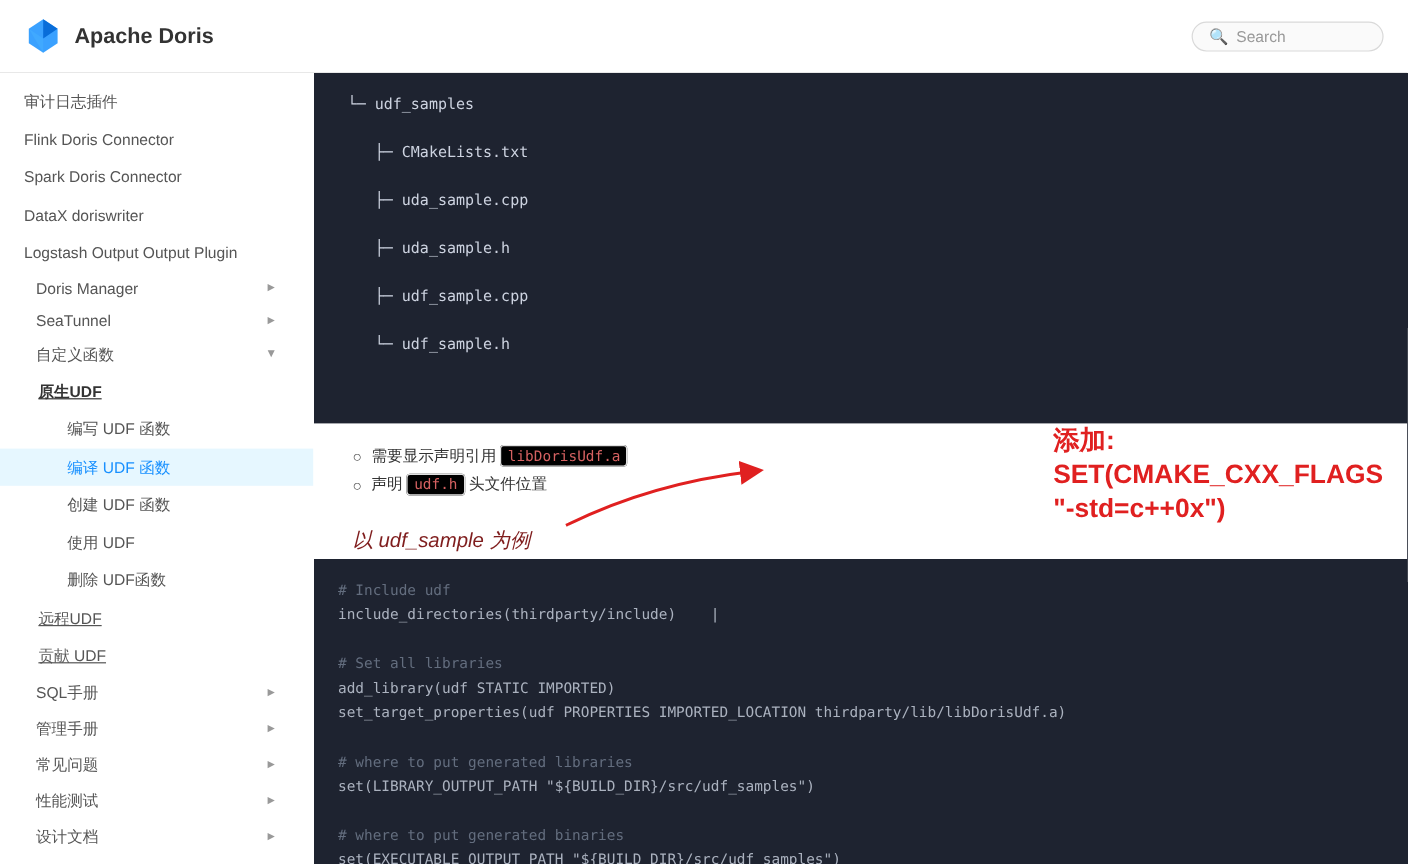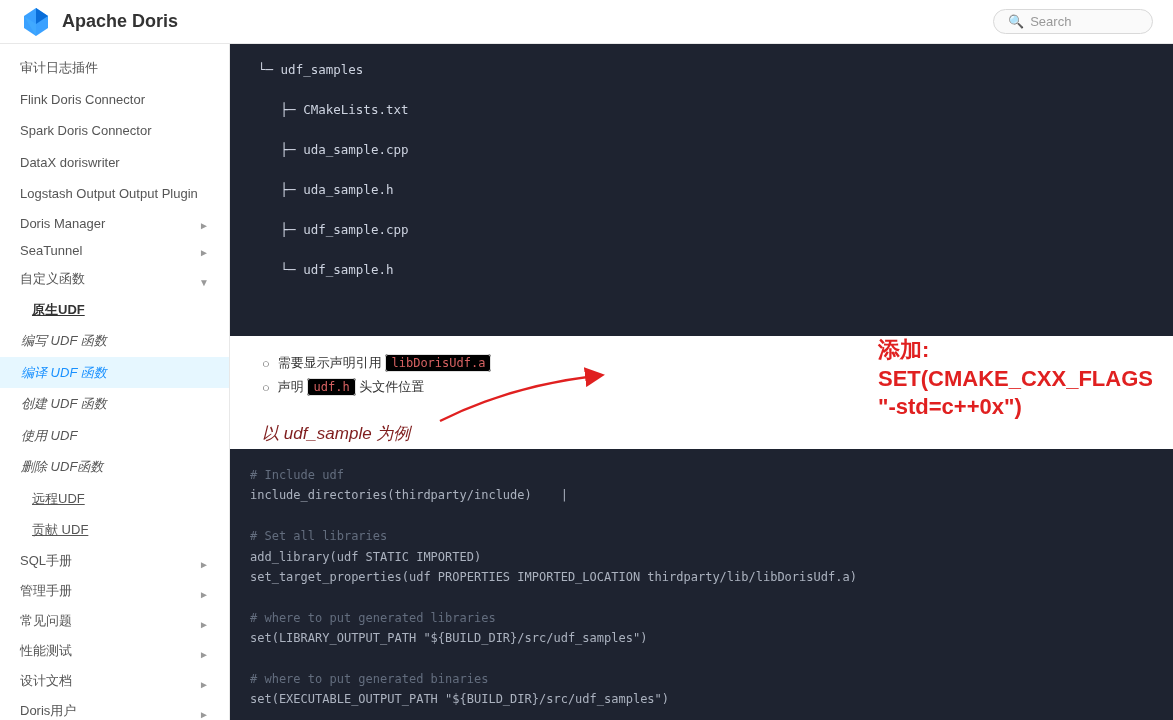--- a/index.html
+++ b/index.html
@@ -1,52 +1,52 @@
 <!DOCTYPE html>
 <html><head>
   <meta charset="utf-8">
   <style>
     * { box-sizing: border-box; margin: 0; padding: 0; }
     body { font-family: -apple-system, BlinkMacSystemFont, 'Segoe UI', sans-serif; font-size: 14px; color: #333; display: flex; flex-direction: column; height: 720px; overflow: hidden; }
 
     
     .header {
       display: flex; align-items: center; justify-content: space-between;
-      padding: 0 20px; height: 44px; border-bottom: 1px solid #e8e8e8;
+      padding: 0 20px; height: 61px; border-bottom: 1px solid #e8e8e8;
       background: #fff; flex-shrink: 0;
     }
     .header-logo { display: flex; align-items: center; gap: 10px; }
     .header-logo-icon { width: 32px; height: 32px; }
     .header-title { font-size: 18px; font-weight: 600; color: #333; }
     .search-box {
       display: flex; align-items: center; gap: 6px;
       border: 1px solid #d9d9d9; border-radius: 20px;
       padding: 4px 14px; width: 160px; background: #fafafa;
       color: #999; font-size: 13px;
     }
     .search-icon-char { color: #999; font-size: 13px; }
 
     
     .body { display: flex; flex: 1; overflow: hidden; }
 
     
     .sidebar {
-      width: 230px; flex-shrink: 0; border-right: 1px solid #e8e8e8;
+      width: 262px; flex-shrink: 0; border-right: 1px solid #e8e8e8;
       overflow-y: auto; background: #fff; padding: 8px 0;
     }
     .sidebar-item {
       padding: 6px 20px; cursor: pointer; font-size: 13px; color: #555;
       line-height: 1.5; position: relative;
     }
     .sidebar-item.active { color: #1890ff; background: #e6f7ff; font-weight: 500; }
     .sidebar-item.indent1 { padding-left: 32px; text-decoration: underline; }
-    .sidebar-item.indent2 { padding-left: 21px; font-style: italic; }
+    .sidebar-item.indent2 { padding-left: 56px; }
     .sidebar-group-item {
-      display: flex; align-items: flex-end; justify-content: space-between;
-      padding: 6px 20px; cursor: pointer; font-size: 13px; color: #555;
+      display: flex; align-items: center; justify-content: space-between;
+      padding: 6px 30px; cursor: pointer; font-size: 13px; color: #555;
     }
     .sidebar-group-item .chevron { font-size: 10px; color: #999; }
 
     
     .main { flex: 1; overflow-y: auto; background: #fff; padding: 0; position: relative; }
 
     
     .code-block {
       background: #1e2330; color: #cdd3e0; font-family: 'Consolas', 'Monaco', monospace;
       font-size: 12.5px; padding: 16px 20px; line-height: 1.6; margin: 0;

